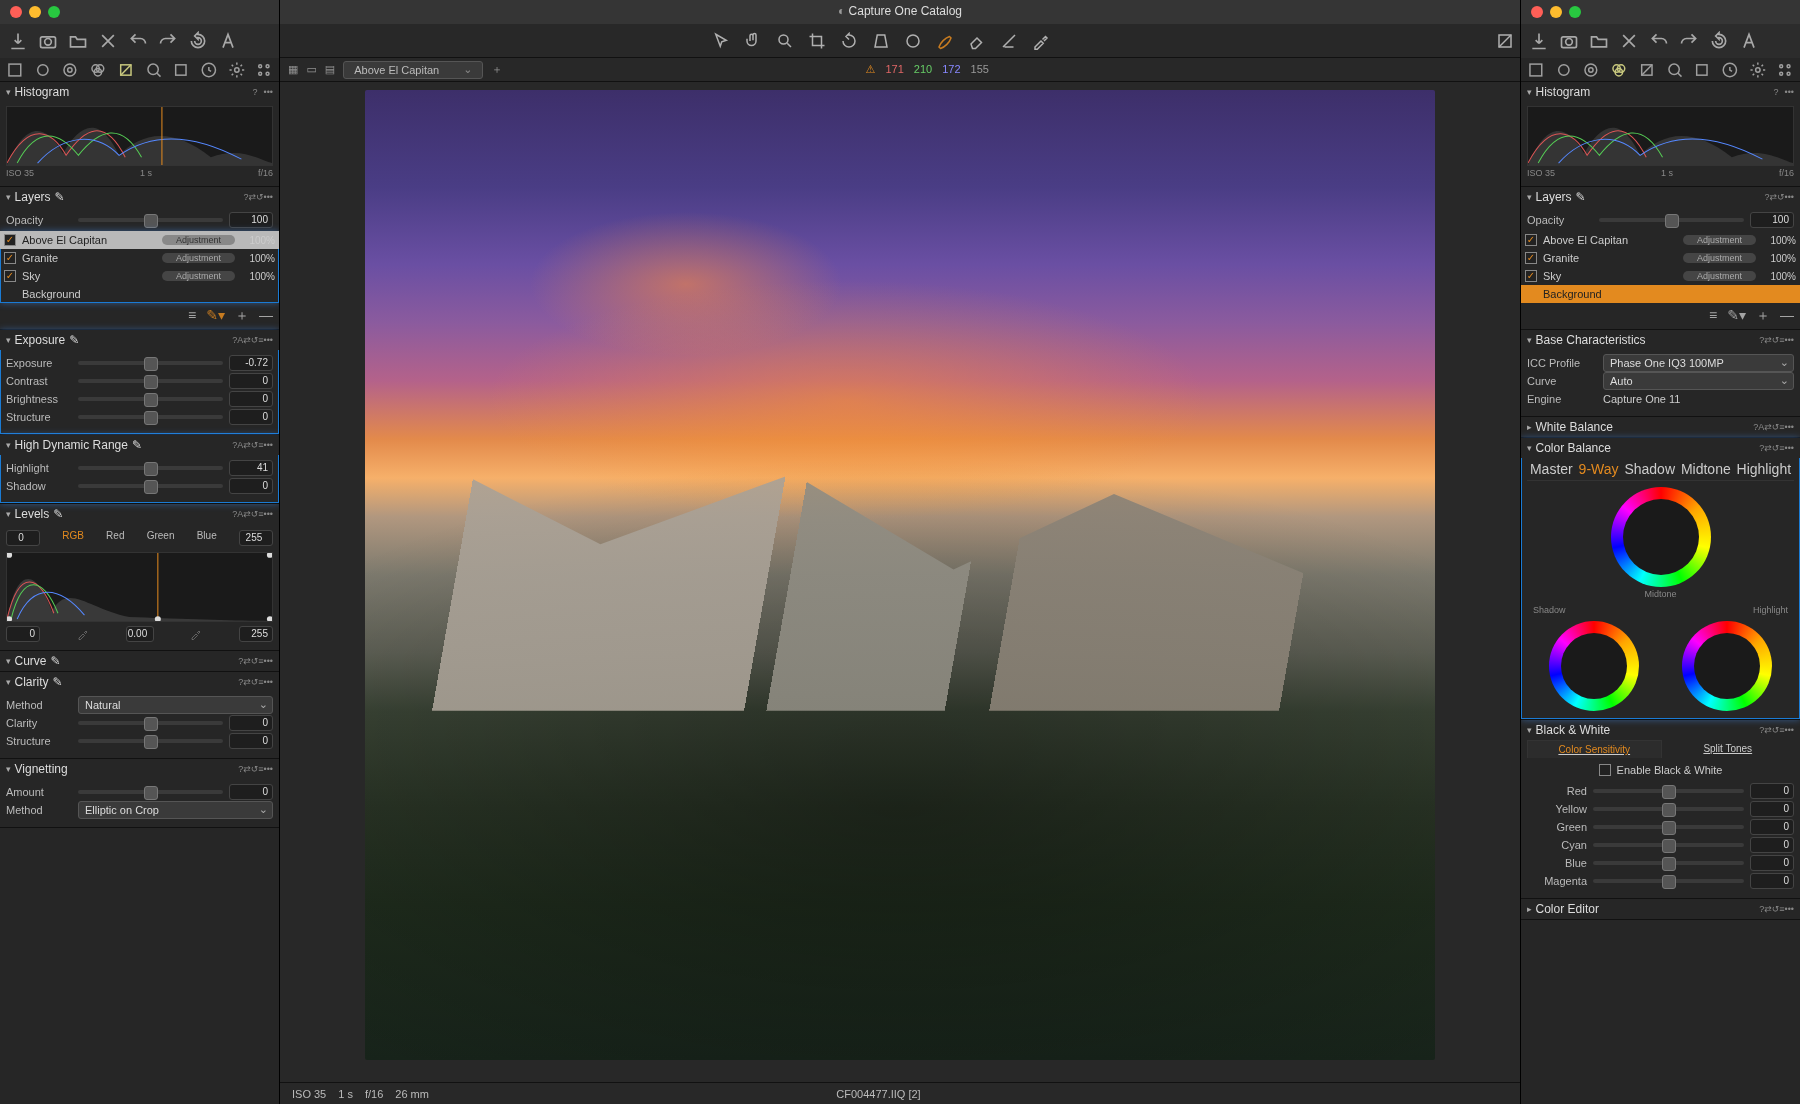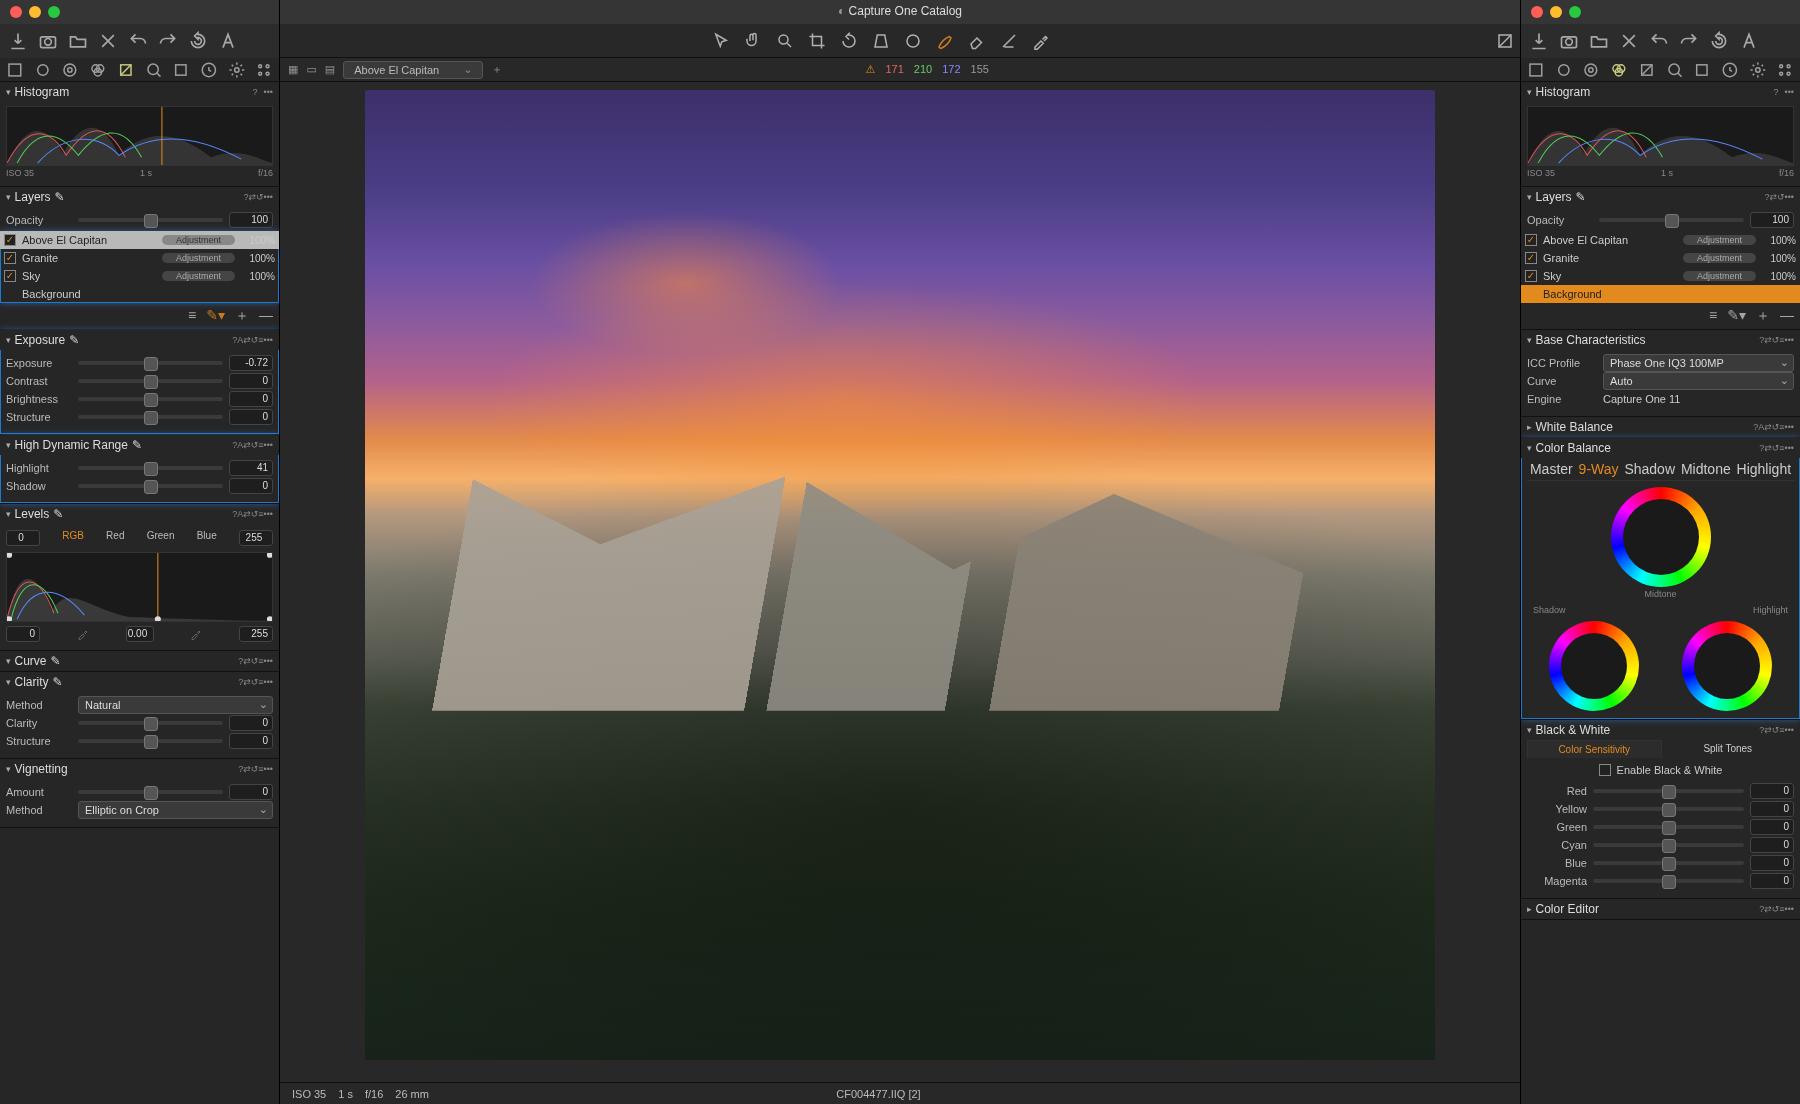--- a/index.html
+++ b/index.html
@@ -108,21 +108,21 @@
          background: conic-gradient(red,orange,yellow,lime,cyan,blue,magenta,red);
          position:relative;}
   .wheel::after{content:"";position:absolute;inset:12px;border-radius:50%;background:#1a1a1a;}
   .wheel .pip{position:absolute;width:8px;height:8px;border-radius:50%;border:1px solid #ccc;left:50%;top:50%;transform:translate(-50%,-50%);}
   .wheel-wrap{display:flex;flex-direction:column;align-items:center;gap:2px;font-size:9px;color:#888;} 
 
   .cb-tabs{display:flex;justify-content:space-around;font-size:14px;padding:3px 0;border-bottom:1px solid #333;}
   .cb-tabs .on{color:#e38a1f;}
   .cb-row{display:flex;justify-content:space-around;align-items:center;margin-top:6px;}
 
-  .bw-tabs{display:flex;font-size:10px;}
+  .bw-tabs{display:flex;font-size:10px;text-decoration:underline;}
   .bw-tabs div{flex:1;text-align:center;padding:3px 0;}
   .bw-tabs .on{color:#e38a1f;background:#2c2c2c;border:1px solid #333;border-bottom:0;}
   .bw-enable{display:flex;justify-content:center;gap:6px;align-items:center;padding:6px 0;}
 
   
   .icon svg, .ticon svg, .hicon svg{stroke:#c8c8c8;fill:none;stroke-width:2;}
   .mini{font-size:9px;color:#888;}
 </style>
 </head>
 <body>

